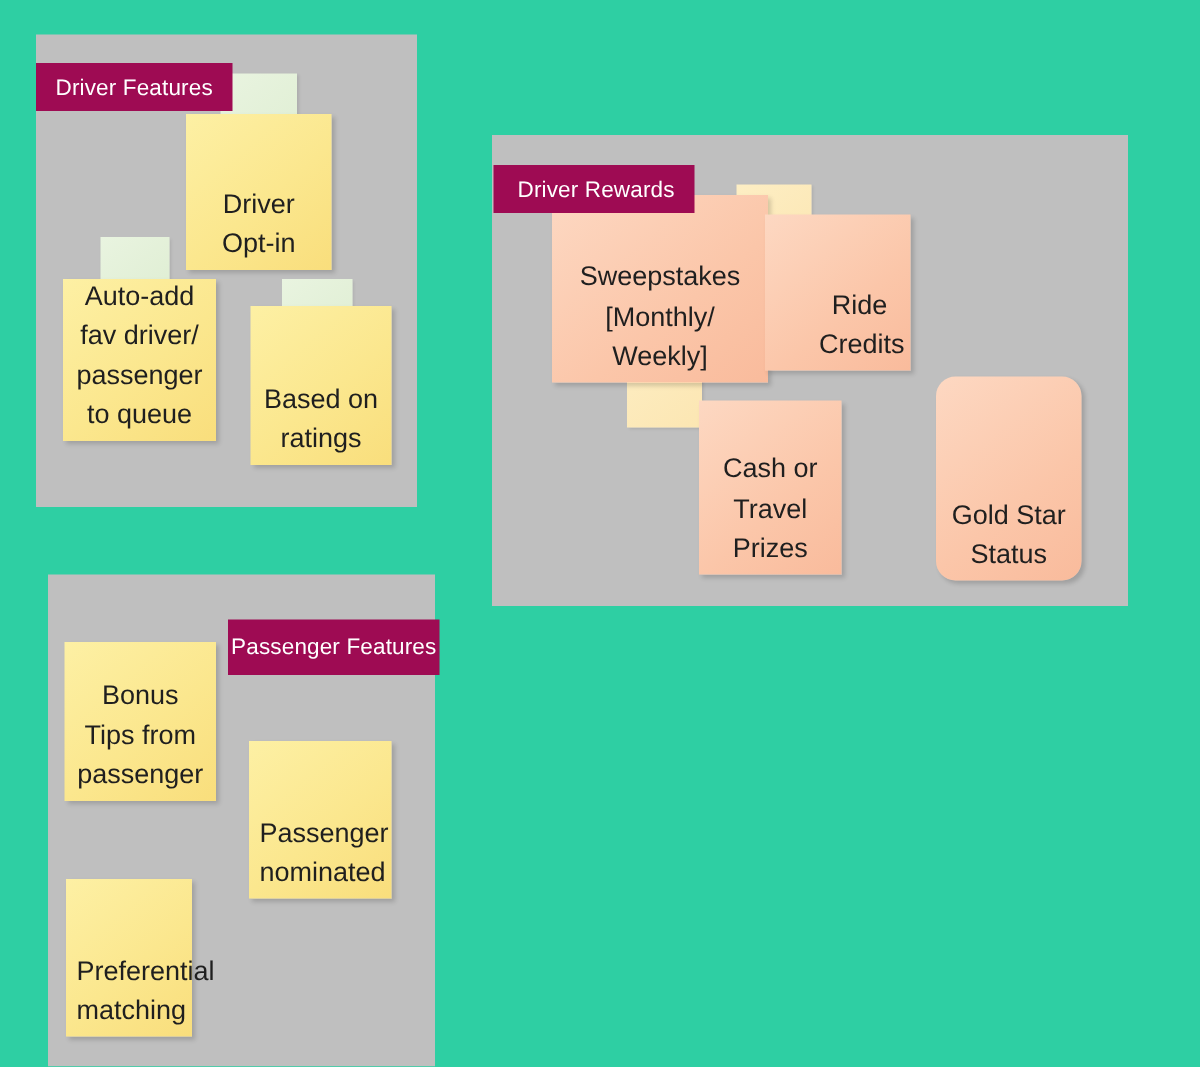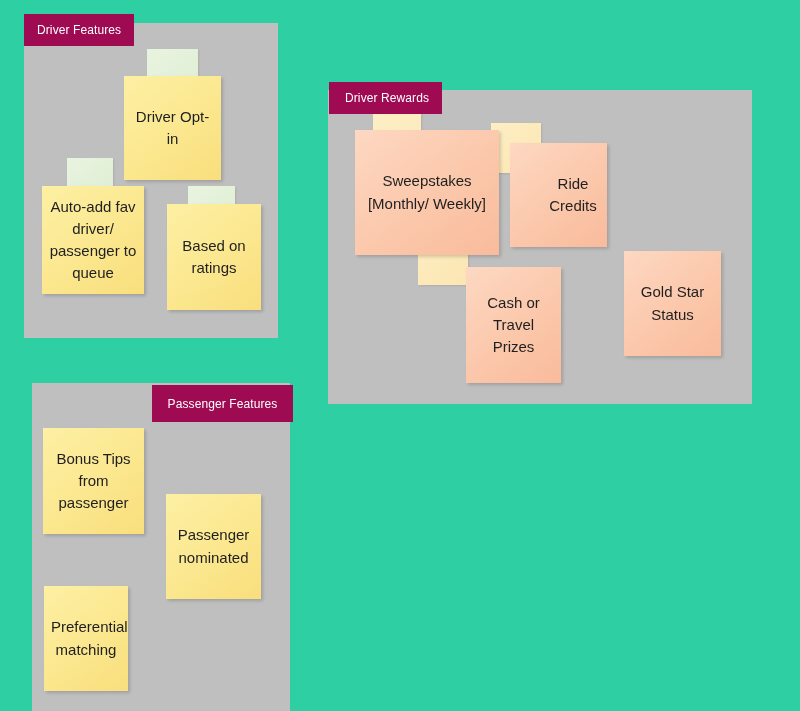--- a/index.html
+++ b/index.html
@@ -20,39 +20,40 @@
 
   
   .panel {
     position: absolute;
     background: #bfbfbf;
   }
   .panel-title {
     position: absolute;
     background: #9e0b53;
     color: #ffffff;
-    font-size: 12px;
+    font-size: 15px;
     letter-spacing: 0.1px;
     display: flex;
     align-items: center;
     justify-content: center;
     padding: 0 13px;
     white-space: nowrap;
     z-index: 60;
+    margin-top: 28px;
   }
 
   
   .note {
     position: absolute;
     display: flex;
-    align-items: center;
+    align-items: flex-end;
     justify-content: center;
     text-align: center;
     color: #1f1f1f;
-    font-size: 15px;
+    font-size: 18px;
     line-height: 1.48;
     padding: 4px 7px;
     box-shadow: 2px 2px 3px rgba(0,0,0,0.16);
   }
   .note span { display: block; width: 100%; }
 
   .note.yellow {
     background: linear-gradient(140deg, #fdf0a4 0%, #fbe78e 55%, #f9de7c 100%);
   }
   .note.peach {
@@ -96,37 +97,37 @@
   </div>
 
   <div class="panel-title" style="left:24px; top:14px; height:32px;">
     <span>Driver Features</span>
   </div>
 
   <div class="panel" style="left:328px; top:90px; width:424px; height:314px;"></div>
 
   <div class="note paleyellow back" style="left:373px; top:113px; width:48px; height:122px;"></div>
 
-  <div class="note peach mid" style="left:355px; top:130px; width:144px; height:125px;">
+  <div class="note peach mid" style="left:368px; top:130px; width:144px; height:125px;">
     <span>Sweepstakes [Monthly/ Weekly]</span>
   </div>
 
   <div class="note paleyellow back" style="left:418px; top:225px; width:50px; height:60px; z-index:8;"></div>
 
   <div class="note paleyellow back" style="left:491px; top:123px; width:50px; height:50px;"></div>
 
   <div class="note peach front" style="left:510px; top:143px; width:97px; height:104px;padding-left:36px;">
     <span>Ride Credits</span>
   </div>
 
   <div class="note peach front" style="left:466px; top:267px; width:95px; height:116px;">
     <span>Cash or Travel Prizes</span>
   </div>
 
-  <div class="note peach front" style="left:624px; top:251px; width:97px; height:105px;">
+  <div class="note peach front" style="left:624px; top:251px; width:97px; height:136px;border-radius:13px;">
     <span>Gold Star Status</span>
   </div>
 
   <div class="panel-title" style="left:329px; top:82px; height:32px;padding-left:16px;">
     <span>Driver Rewards</span>
   </div>
 
   <div class="panel" style="left:32px; top:383px; width:258px; height:328px;"></div>
 
   <div class="note yellow front" style="left:166px; top:494px; width:95px; height:105px;">

